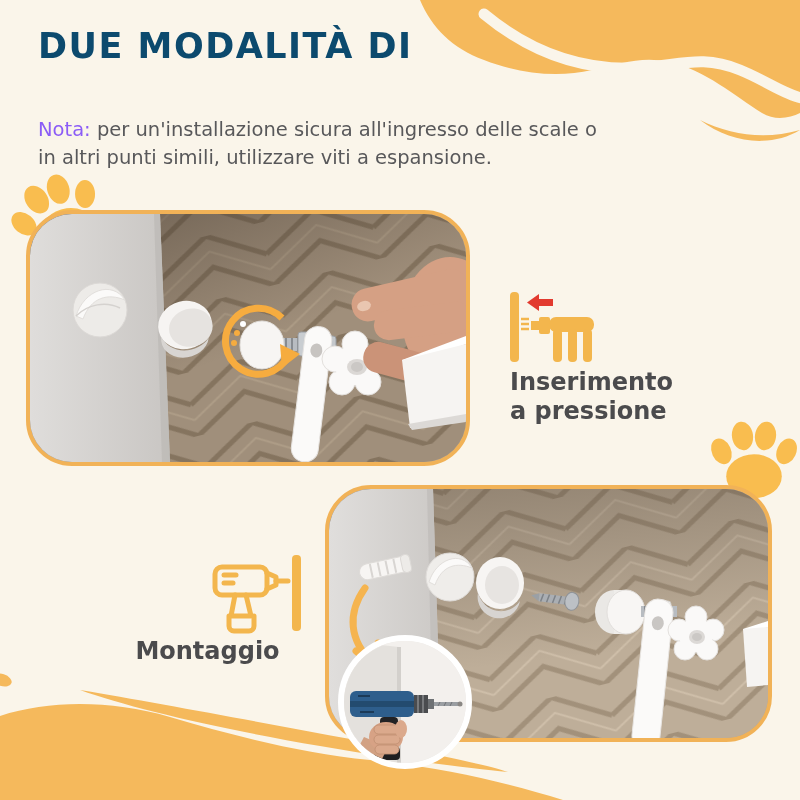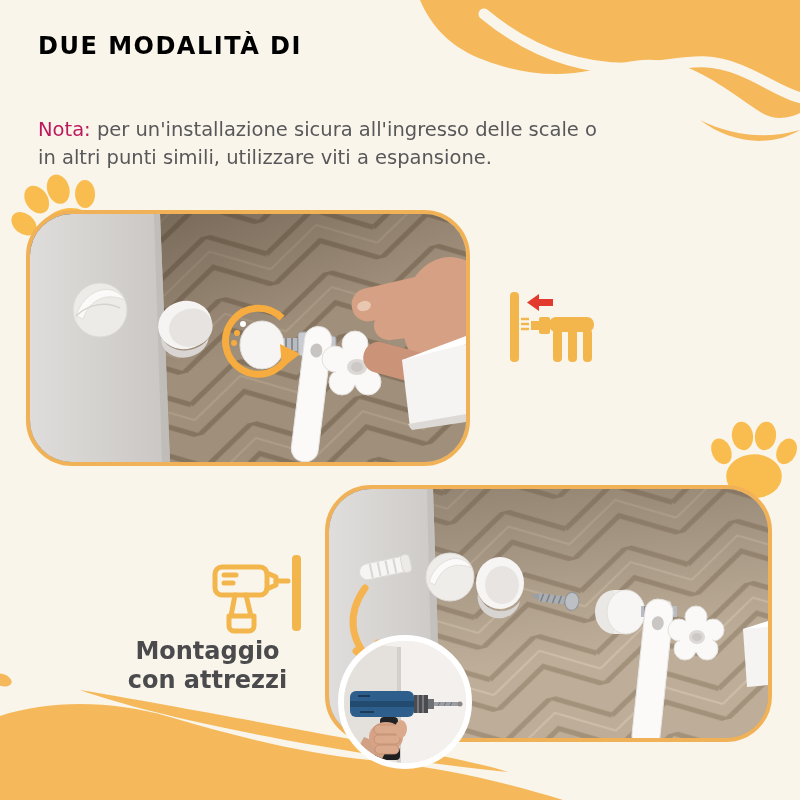--- a/index.html
+++ b/index.html
@@ -4,23 +4,23 @@
 <style>
   html,body{margin:0;padding:0;}
   body{width:800px;height:800px;background:#FAF5EA;font-family:"DejaVu Sans",sans-serif;overflow:hidden;}
   .canvas{position:absolute;left:0;top:0;width:800px;height:800px;overflow:hidden;}
   .decor{position:absolute;z-index:1;}
   .paw{position:absolute;z-index:2;}
   .panel{position:absolute;z-index:3;box-sizing:border-box;border:4px solid #F1B257;border-radius:46px;overflow:hidden;background:#B9A892;}
   .panel-1{left:26px;top:210px;width:444px;height:256px;}
   .panel-2{left:325px;top:485px;width:447px;height:257px;}
   .panel svg{display:block;}
-  .title{position:absolute;left:38px;top:24px;z-index:4;color:#000000;font-size:24px;font-weight:bold;line-height:44px;letter-spacing:1.5px;}
+  .title{position:absolute;left:38px;top:24px;z-index:4;color:#0c4a6e;font-size:35px;font-weight:bold;line-height:44px;letter-spacing:1.5px;}
   .note{position:absolute;left:38px;top:116px;z-index:4;width:660px;font-size:19.5px;line-height:28px;color:#58585A;white-space:pre-line;}
-  .note .nota{color:#be185d;}
+  .note .nota{color:#8b5cf6;}
   .caption{position:absolute;z-index:4;color:#4B4B4D;font-weight:bold;font-size:24px;line-height:29px;}
   .caption-1{left:480px;top:368px;text-align:left;}
   .caption-1 .cap-text{margin-left:30px;}
   .caption-2{left:120px;top:637px;width:175px;text-align:center;}
   .icon-pressure{position:absolute;left:508px;top:290px;z-index:4;}
   .icon-drill{position:absolute;left:212px;top:550px;z-index:4;}
   .inset{position:absolute;left:338px;top:635px;z-index:5;width:122px;height:122px;border:6px solid #FFFFFF;border-radius:50%;overflow:hidden;background:#EFECE8;}
 </style>
 </head>
 <body>
@@ -163,20 +163,24 @@
     <g stroke="#F3B64D" stroke-width="2.5">
         <line x1="13" y1="29" x2="21" y2="29"></line>
         <line x1="13" y1="34" x2="21" y2="34"></line>
         <line x1="13" y1="39" x2="21" y2="39"></line>
       </g>
     <g fill="#E23A2F">
         <rect x="31" y="9" width="14" height="7"></rect>
         <polygon points="31,4 31,21 19,12.5"></polygon>
       </g>
   </svg>
+  <div class="caption caption-1">
+    <div class="cap-text">Inserimento</div>
+    <div class="cap-text">a pressione</div>
+  </div>
 
   <div class="panel panel-2">
     <svg width="439" height="249" viewBox="0 0 439 249">
       <defs>
         <pattern id="wood2" width="110" height="64" patternUnits="userSpaceOnUse" patternTransform="rotate(-14 0 0)">
           <rect width="110" height="64" fill="#BEAE99"></rect>
           <path d="M0,64 L55,32 L110,64" fill="none" stroke="#A2917B" stroke-width="5"></path>
           <path d="M0,32 L55,0 L110,32" fill="none" stroke="#A2917B" stroke-width="5"></path>
           <path d="M0,48 L55,16 L110,48" fill="none" stroke="#D6C7B1" stroke-width="2" opacity="0.7"></path>
         </pattern>
@@ -314,16 +318,15 @@
       <line x1="64" y1="31" x2="76" y2="31"></line>
       <line x1="12" y1="25" x2="24" y2="25"></line>
       <line x1="12" y1="33" x2="21" y2="33"></line>
       <path d="M23,45 L19,66 L39,66 L34,45"></path>
       <path d="M17,66 L17,76 A5,5 0 0 0 22,81 L37,81 A5,5 0 0 0 42,76 L42,66"></path>
     </g>
     <rect x="80" y="5" width="9" height="76" rx="4" fill="#F3B64D"></rect>
   </svg>
   <div class="caption caption-2">
     <div>Montaggio</div>
-    <div>con attrezzi</div>
   </div>
 
 </div>
 
 </body></html>

